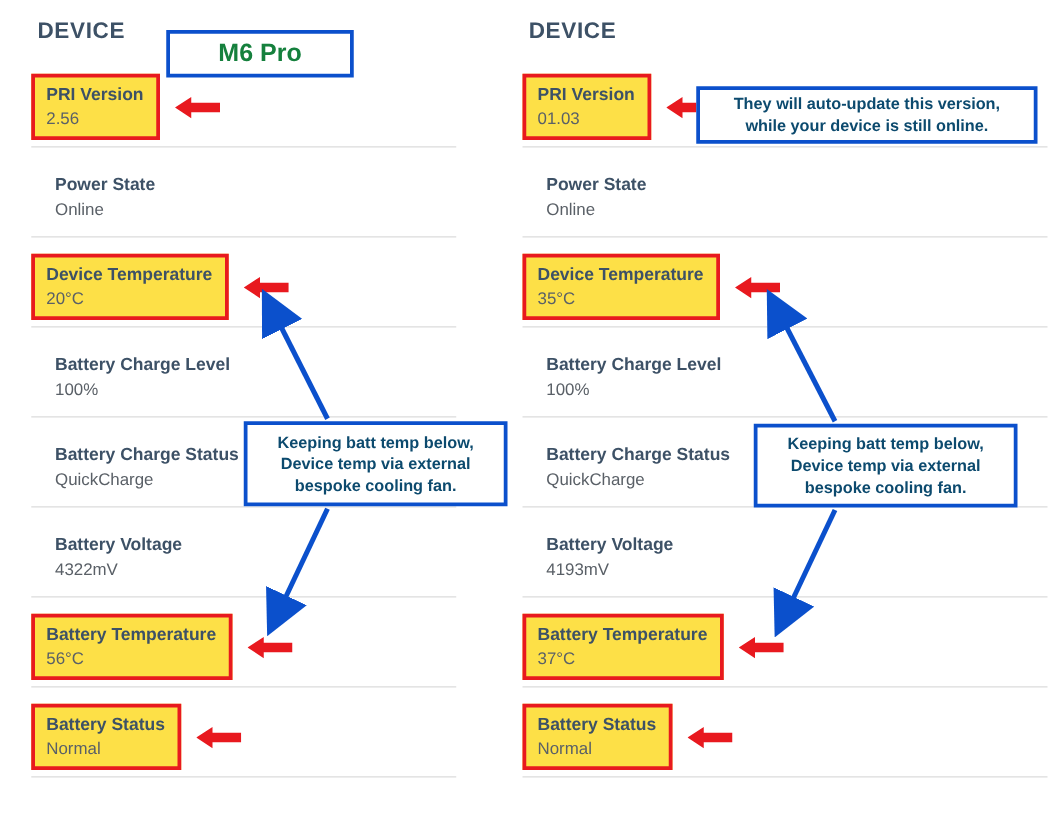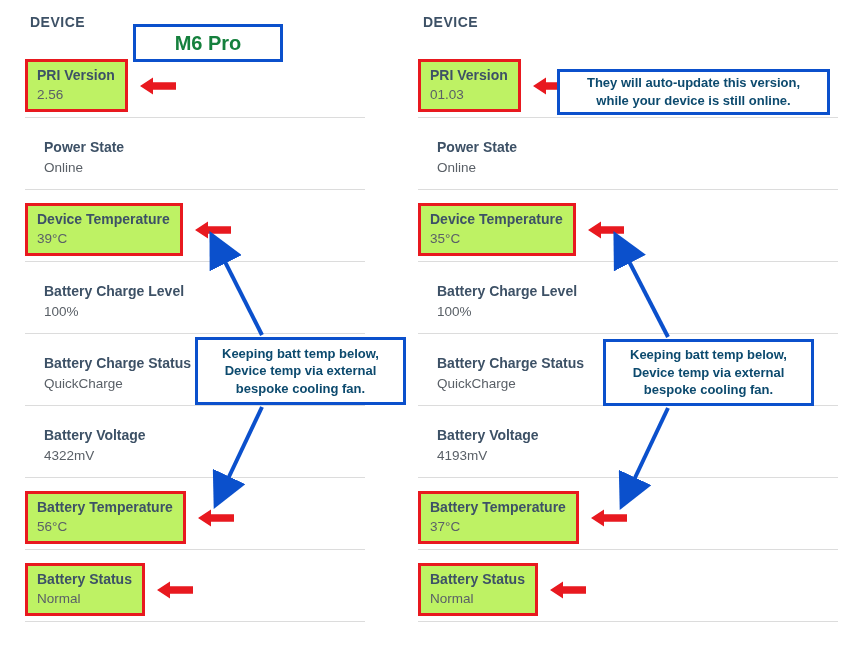--- a/index.html
+++ b/index.html
@@ -6,34 +6,34 @@
   html,body { background:#ffffff; }
   body { font-family:"Liberation Sans", sans-serif; }
   .page { position:relative; width:850px; height:650px; background:#ffffff; overflow:hidden; }
 
   .col { position:absolute; top:0; height:650px; }
   .col-left  { left:25px;  width:340px; }
   .col-right { left:418px; width:420px; }
 
   .col-header {
     position:absolute; top:14px; left:5px;
-    font-weight:bold; font-size:14px; color:#3d5166; letter-spacing:.5px;
+    font-weight:bold; font-size:18px; color:#3d5166; letter-spacing:.5px;
   }
 
   .row {
     position:absolute; left:0; right:0; height:64px;
     border-bottom:1px solid #dcdcdc;
     display:flex; align-items:center; gap:12px;
   }
   .plain-box { padding-left:7px;margin-left:12px; }
   .flabel { font-weight:bold; font-size:14px; color:#3d5166; line-height:1.15; margin-bottom:5px; }
   .fvalue { font-size:13.5px; color:#5a6067; line-height:1.15; }
 
   .hl-box {
-    border:3px solid #e8191f; background:#bef264;
+    border:3px solid #e8191f; background:#fde047;
     padding:5px 10px 7px 9px;
   }
   .hl-box .flabel { margin-bottom:4px; }
 
   .red-arrow { width:36px; height:18px; flex:none; }
 
   .title-box {
     position:absolute; border:3px solid #0b50cc; background:#ffffff;
     display:flex; align-items:center; justify-content:center;
     font-size:20px; font-weight:bold; color:#15803d; z-index:3;
@@ -70,21 +70,21 @@
     <div class="row" style="top:126px">
       <div class="plain-box">
         <div class="flabel">Power State</div>
         <div class="fvalue">Online</div>
       </div>
     </div>
 
     <div class="row" style="top:198px">
       <div class="hl-box">
         <div class="flabel">Device Temperature</div>
-        <div class="fvalue">39°C</div>
+        <div class="fvalue">20°C</div>
       </div>
       <svg class="red-arrow" viewBox="0 0 36 18">
           <path d="M0,9 L13,0.5 L13,5.2 L36,5.2 L36,12.8 L13,12.8 L13,17.5 Z" fill="#e8191f"></path>
         </svg>
     </div>
 
     <div class="row" style="top:270px">
       <div class="plain-box">
         <div class="flabel">Battery Charge Level</div>
         <div class="fvalue">100%</div>

